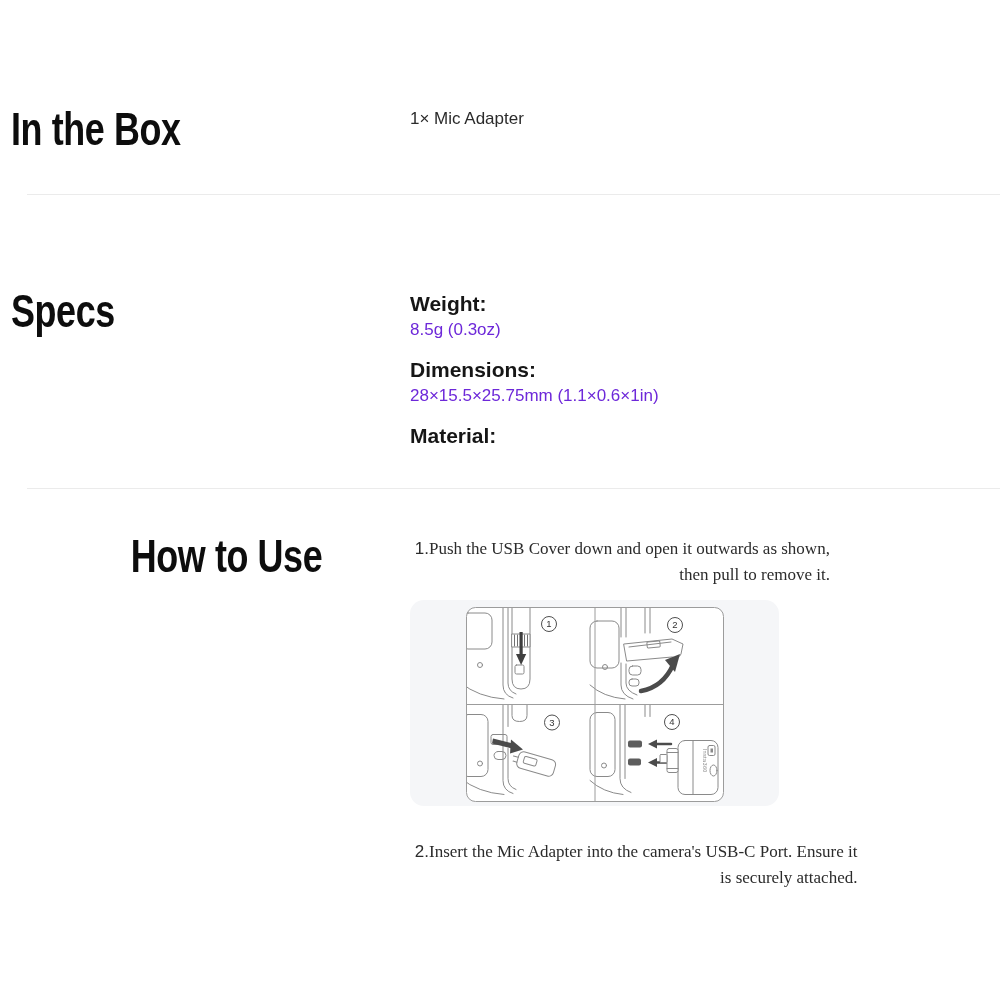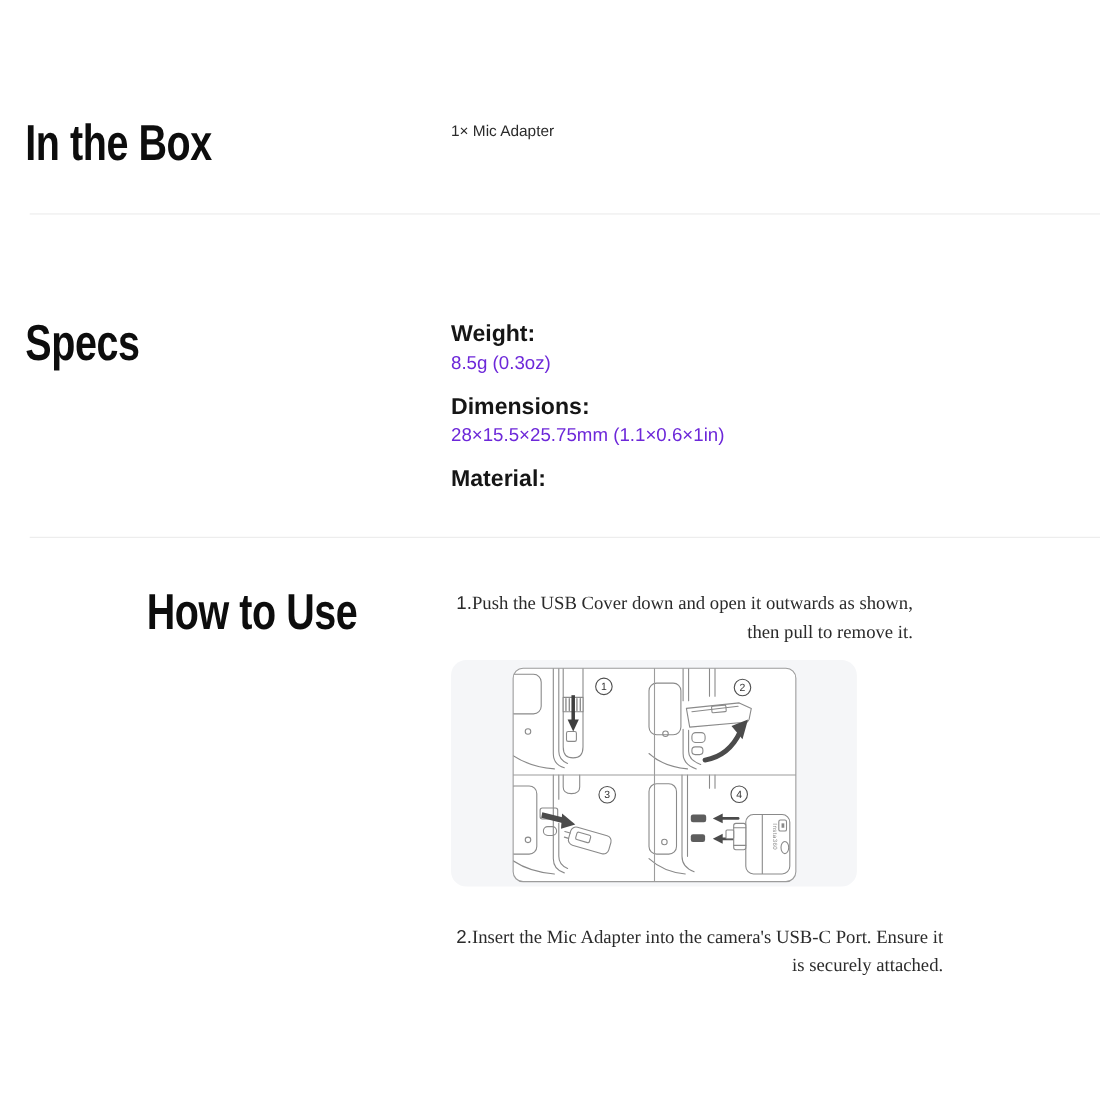--- a/index.html
+++ b/index.html
@@ -10,21 +10,21 @@
     font-family: "Liberation Sans", sans-serif;
     color: #2b2b2b;
     overflow: hidden;
   }
   .section {
     display: flex;
     align-items: flex-start;
   }
   .col-left {
     width: 410px;
-    padding-left: 23px;
+    padding-left: 11px;
     box-sizing: border-box;
     flex: 0 0 auto;
   }
   .col-right {
     flex: 1 1 auto;
     min-width: 0;
   }
   .heading {
     font-size: 46px;
     font-weight: 700;
@@ -38,21 +38,21 @@
   .divider {
     border: none;
     border-top: 1px solid #ebebeb;
     margin: 0 0 0 27px;
   }
   .sec-box   { padding-top: 109px; padding-bottom: 45px; }
   .sec-specs { padding-top: 96px;  padding-bottom: 39px; }
   .sec-use   { padding-top: 47px; text-align: right; }
 
   .box-item {
-    font-size: 14px;
+    font-size: 17px;
     line-height: 20px;
     color: #2b2b2b;
   }
   .spec-group { margin-bottom: 14px; }
   .spec-group:last-child { margin-bottom: 0; }
   .spec-label {
     font-size: 21px;
     font-weight: 700;
     line-height: 26px;
     color: #161616;

